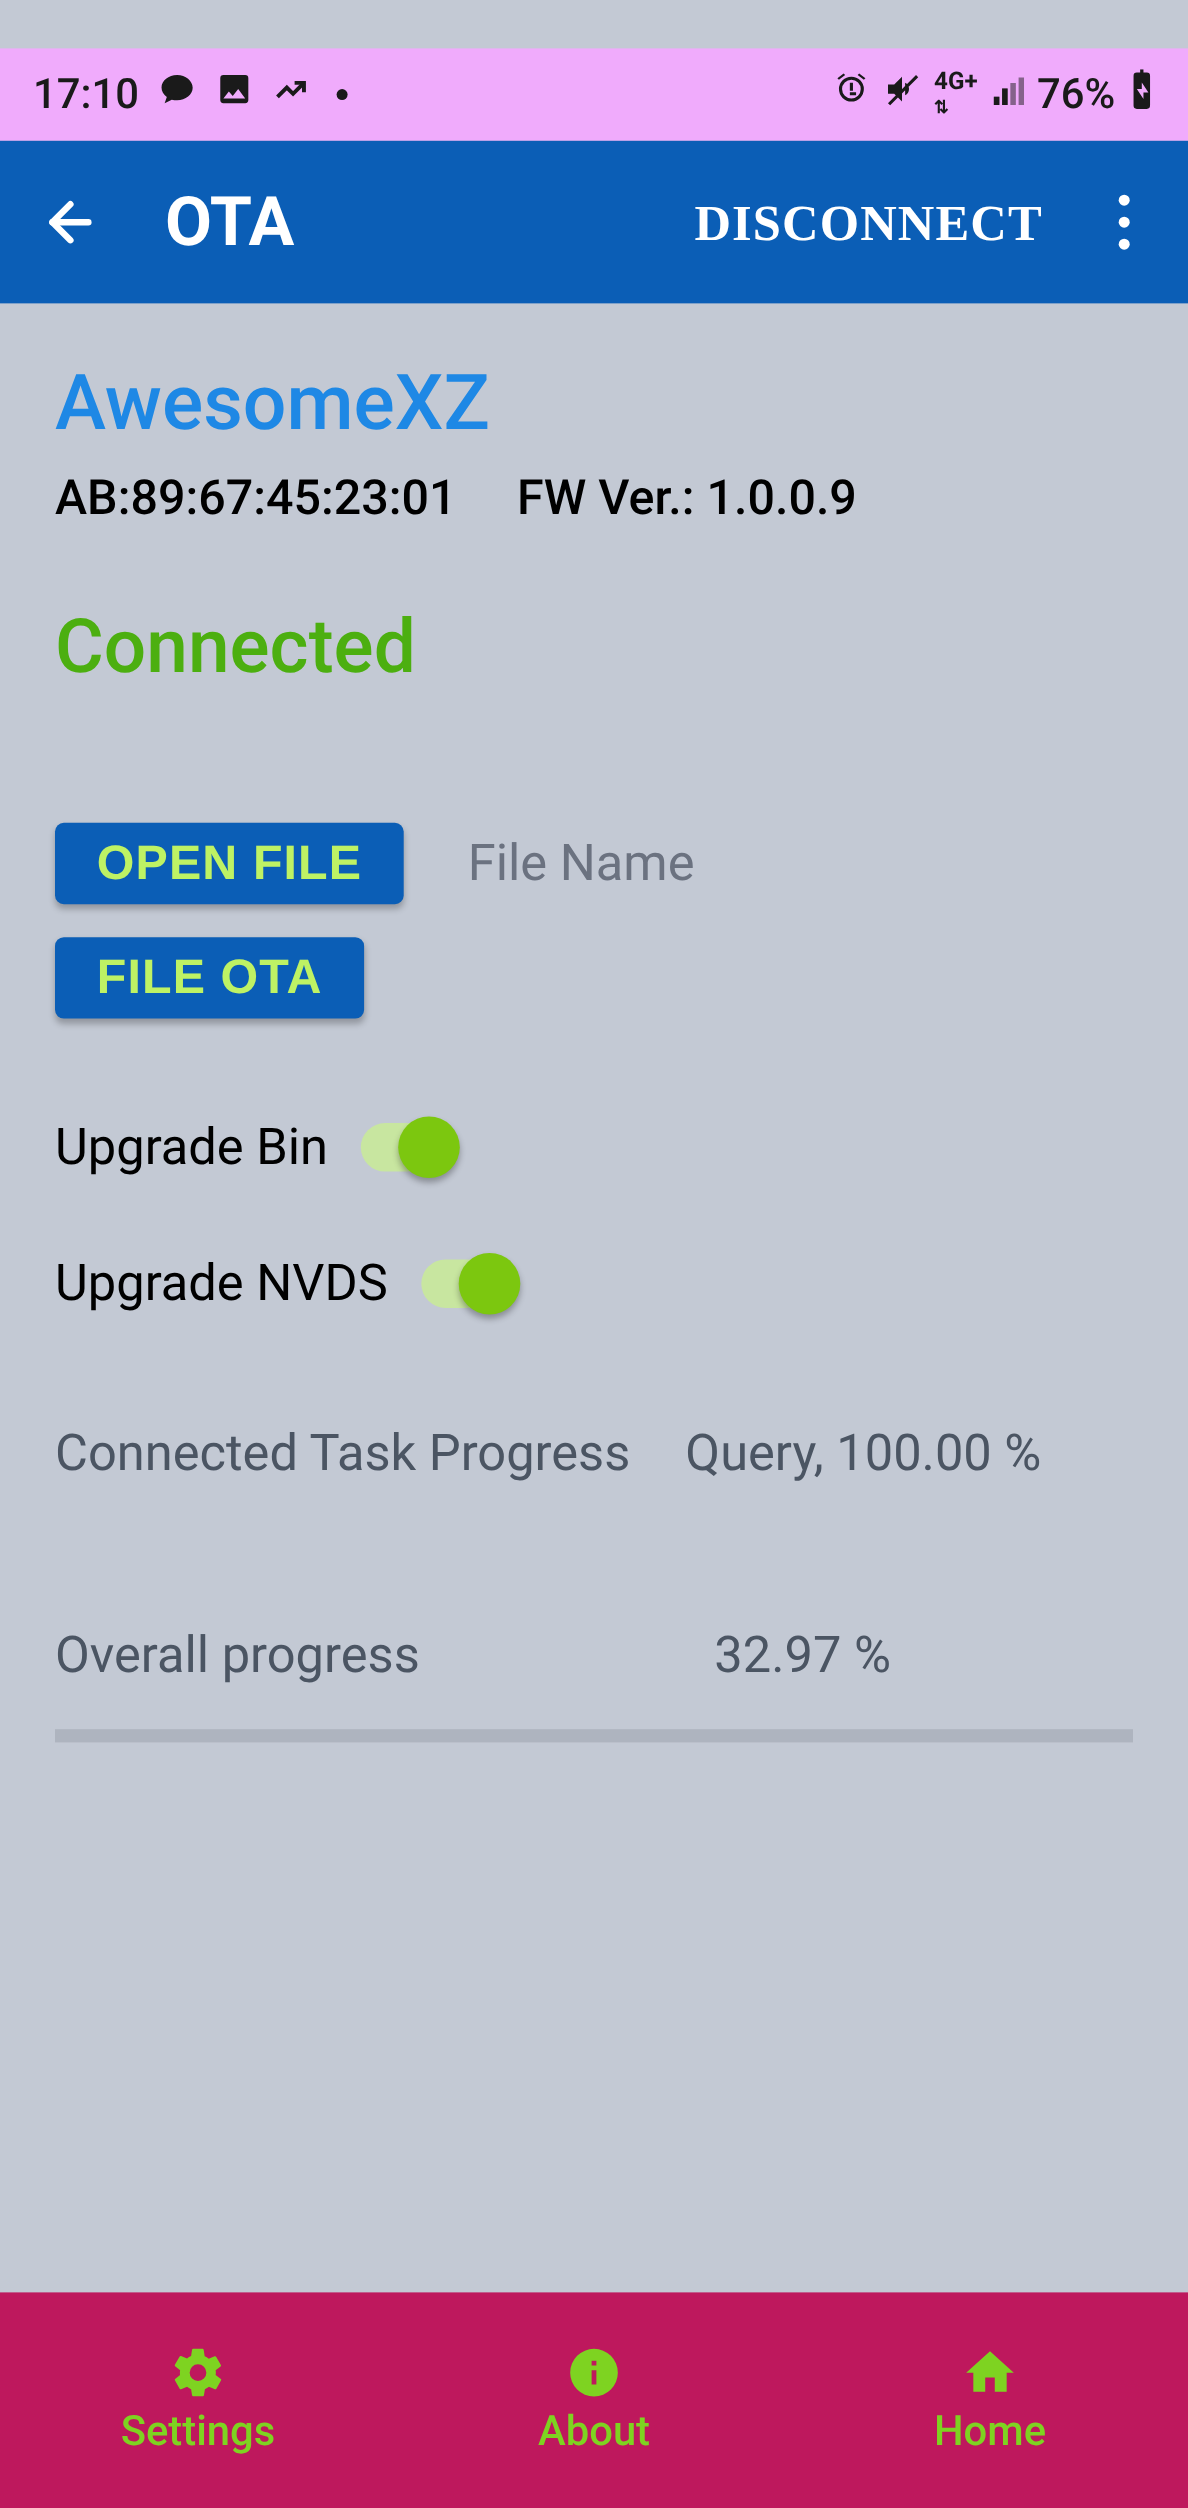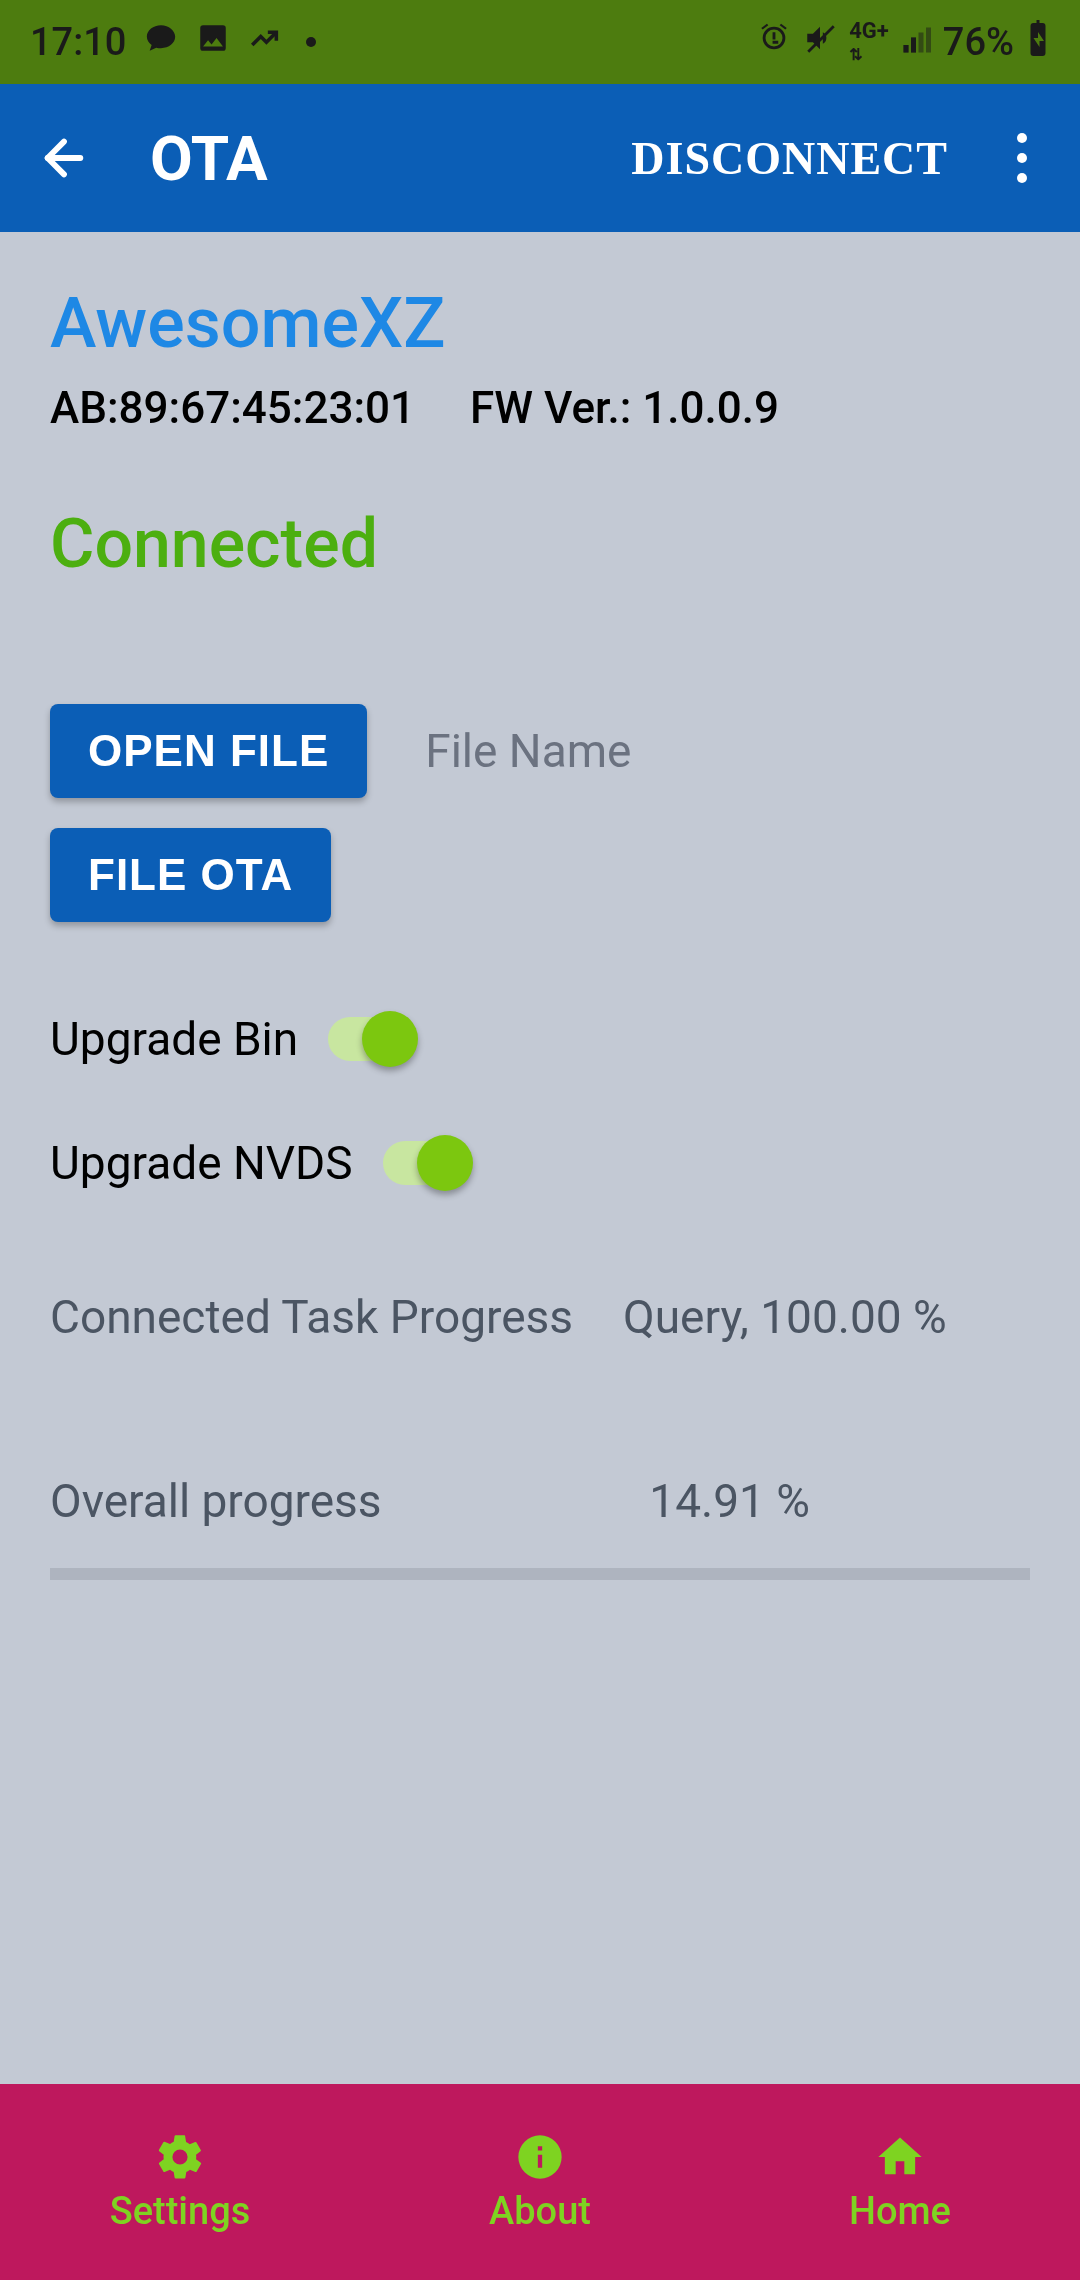--- a/index.html
+++ b/index.html
@@ -2,28 +2,29 @@
 <html><head>
 <meta charset="utf-8">
 <style>
   * { margin: 0; padding: 0; box-sizing: border-box; }
   html, body { width: 1080px; height: 2280px; font-family: Roboto, Arial, sans-serif; }
   body { display: flex; flex-direction: column; background: #c3c9d4; }
 
   
   .status-bar {
     height: 84px;
-    background: #4d7c0f;
+    background: #f0abfc;
     display: flex;
     align-items: center;
     justify-content: space-between;
     padding: 0 30px;
     color: #1a1a1a;
     font-size: 38px;
     font-weight: 500;
+    margin-top: 44px;
   }
   .status-left { display: flex; align-items: center; gap: 18px; }
   .status-right { display: flex; align-items: center; gap: 12px; }
   .status-right .pct { font-size: 38px; }
 
   
   .app-bar {
     height: 148px;
     background: #0b5eb6;
     display: flex;
@@ -91,26 +92,26 @@
   }
 
   .file-row {
     display: flex;
     align-items: center;
     gap: 58px;
     margin-top: 120px;
   }
   .btn {
     background: #0b5eb6;
-    color: #ffffff;
+    color: #bef264;
     font-size: 44px;
     font-weight: 600;
     letter-spacing: 1px;
     border: none;
-    padding: 22px 38px;
+    padding: 12px 38px;
     border-radius: 8px;
     box-shadow: 0 4px 6px rgba(0,0,0,.25);
   }
   .file-name-label {
     color: #6b7280;
     font-size: 46px;
   }
   .start-row { margin-top: 30px; }
 
   .toggle-row {
@@ -287,21 +288,21 @@
     </div>
   </div>
 
   <div class="progress-row">
     <span>Connected Task Progress</span>
     <span>Query, 100.00 %</span>
   </div>
 
   <div class="overall-row">
     <span>Overall progress</span>
-    <span class="value">14.91 %</span>
+    <span class="value">32.97 %</span>
   </div>
   <div class="progress-bar">
     <div class="progress-fill" style="width: 0%;"></div>
   </div>
 </div>
 
 <div class="bottom-nav">
   <div class="nav-item">
     <span class="nav-icon">
       <svg viewBox="0 0 24 24">

